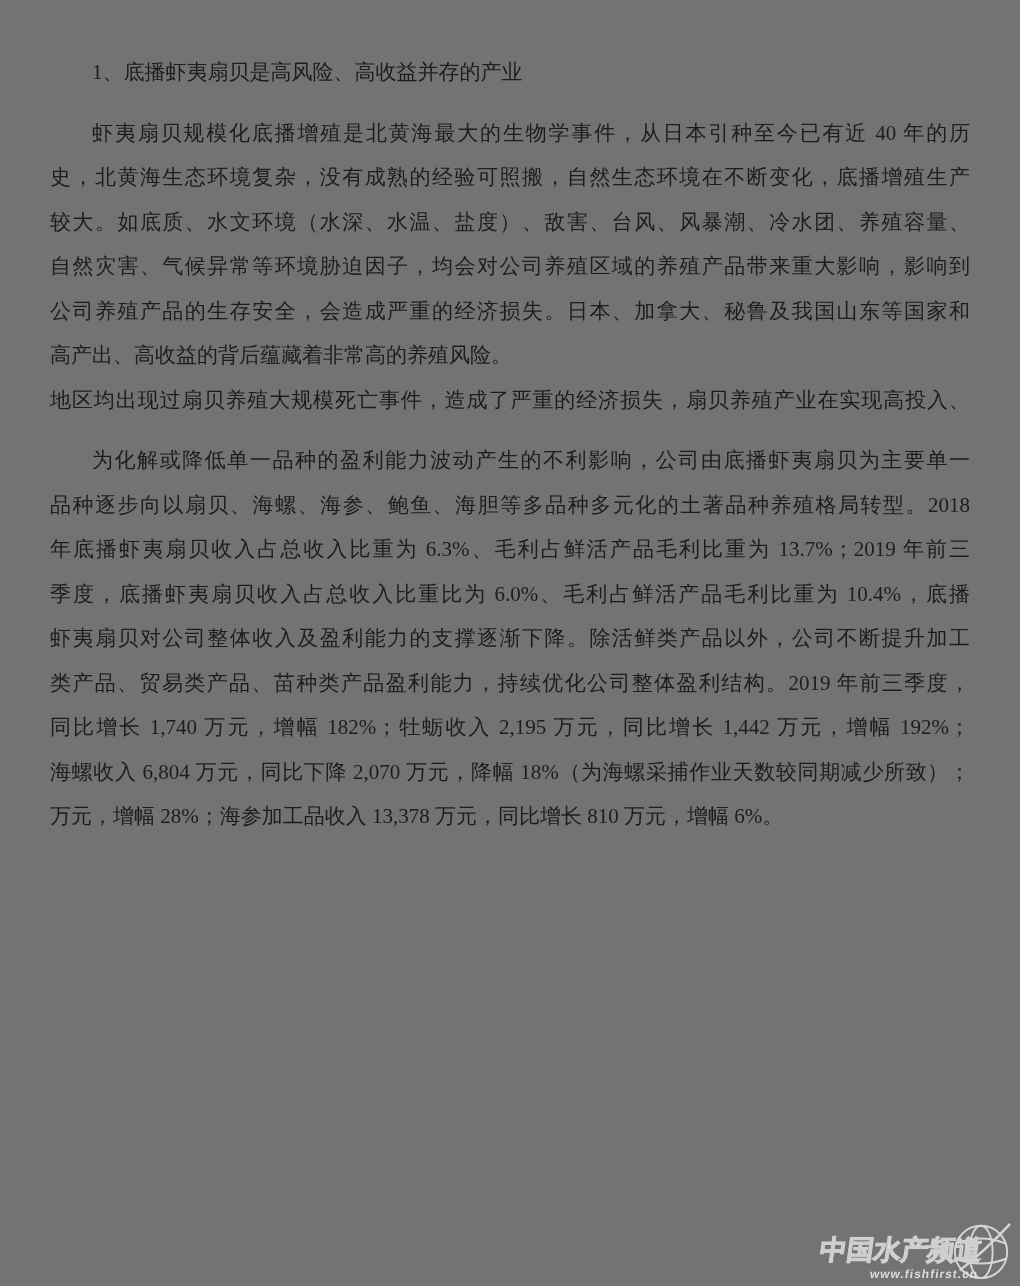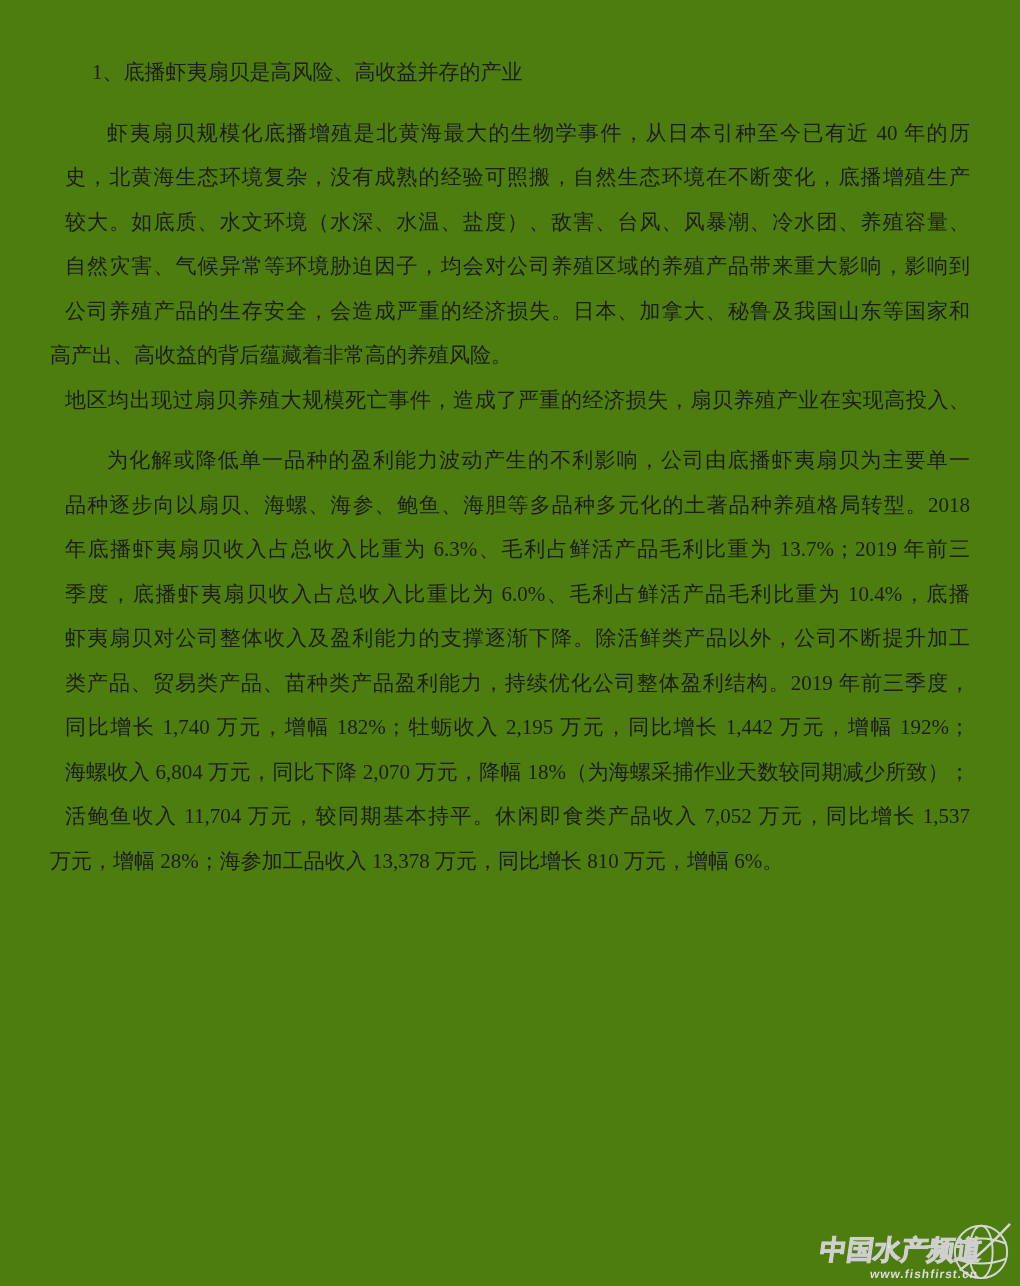--- a/index.html
+++ b/index.html
@@ -1,20 +1,20 @@
 <!DOCTYPE html>
 <html><head>
 <meta charset="utf-8">
 <style>
   html, body { margin: 0; padding: 0; }
   .page {
     position: relative;
     width: 1020px;
     height: 1286px;
-    background: #4d7c0f;
+    background: #737373;
     overflow: hidden;
     font-family: "Liberation Serif", "DejaVu Serif", serif;
     color: #1d1d1d;
   }
   .doc {
     position: absolute;
     top: 0; left: 0;
     width: 920px;
     padding: 50px 50px 0 50px;
   }
@@ -28,21 +28,20 @@
   }
   .line {
     font-size: 21px;
     line-height: 44.5px;
     text-align: left;
   }
   .line.fill {
     text-align: justify;
     text-align-last: justify;
     text-justify: inter-character;
-    margin-left: 15px;
   }
   .line.indent { text-indent: 2em; }
   .watermark {
     position: absolute;
     right: 6px;
     bottom: 2px;
     width: 250px;
     height: 72px;
     pointer-events: none;
   }
@@ -98,21 +97,20 @@
       </div>
       <div class="block">
         <div class="line indent fill">为化解或降低单一品种的盈利能力波动产生的不利影响，公司由底播虾夷扇贝为主要单一</div>
         <div class="line fill">品种逐步向以扇贝、海螺、海参、鲍鱼、海胆等多品种多元化的土著品种养殖格局转型。2018</div>
         <div class="line fill">年底播虾夷扇贝收入占总收入比重为 6.3%、毛利占鲜活产品毛利比重为 13.7%；2019 年前三</div>
         <div class="line fill">季度，底播虾夷扇贝收入占总收入比重比为 6.0%、毛利占鲜活产品毛利比重为 10.4%，底播</div>
         <div class="line fill">虾夷扇贝对公司整体收入及盈利能力的支撑逐渐下降。除活鲜类产品以外，公司不断提升加工</div>
         <div class="line fill">类产品、贸易类产品、苗种类产品盈利能力，持续优化公司整体盈利结构。2019 年前三季度，</div>
         <div class="line fill">同比增长 1,740 万元，增幅 182%；牡蛎收入 2,195 万元，同比增长 1,442 万元，增幅 192%；</div>
         <div class="line fill">海螺收入 6,804 万元，同比下降 2,070 万元，降幅 18%（为海螺采捕作业天数较同期减少所致）；</div>
-        <div class="line fill">活鲍鱼收入 11,704 万元，较同期基本持平。休闲即食类产品收入 7,052 万元，同比增长 1,537</div>
         <div class="line">万元，增幅 28%；海参加工品收入 13,378 万元，同比增长 810 万元，增幅 6%。</div>
       </div>
     </main>
 
   <div class="watermark">
     <svg class="globe" viewBox="0 0 64 64" fill="none" stroke="#d6d6d6" stroke-width="2">
       <circle cx="32" cy="33" r="27"></circle>
       <ellipse cx="32" cy="33" rx="12" ry="27"></ellipse>
       <path d="M 7 24 Q 32 14 57 24"></path>
       <path d="M 6 40 Q 32 50 58 40"></path>

